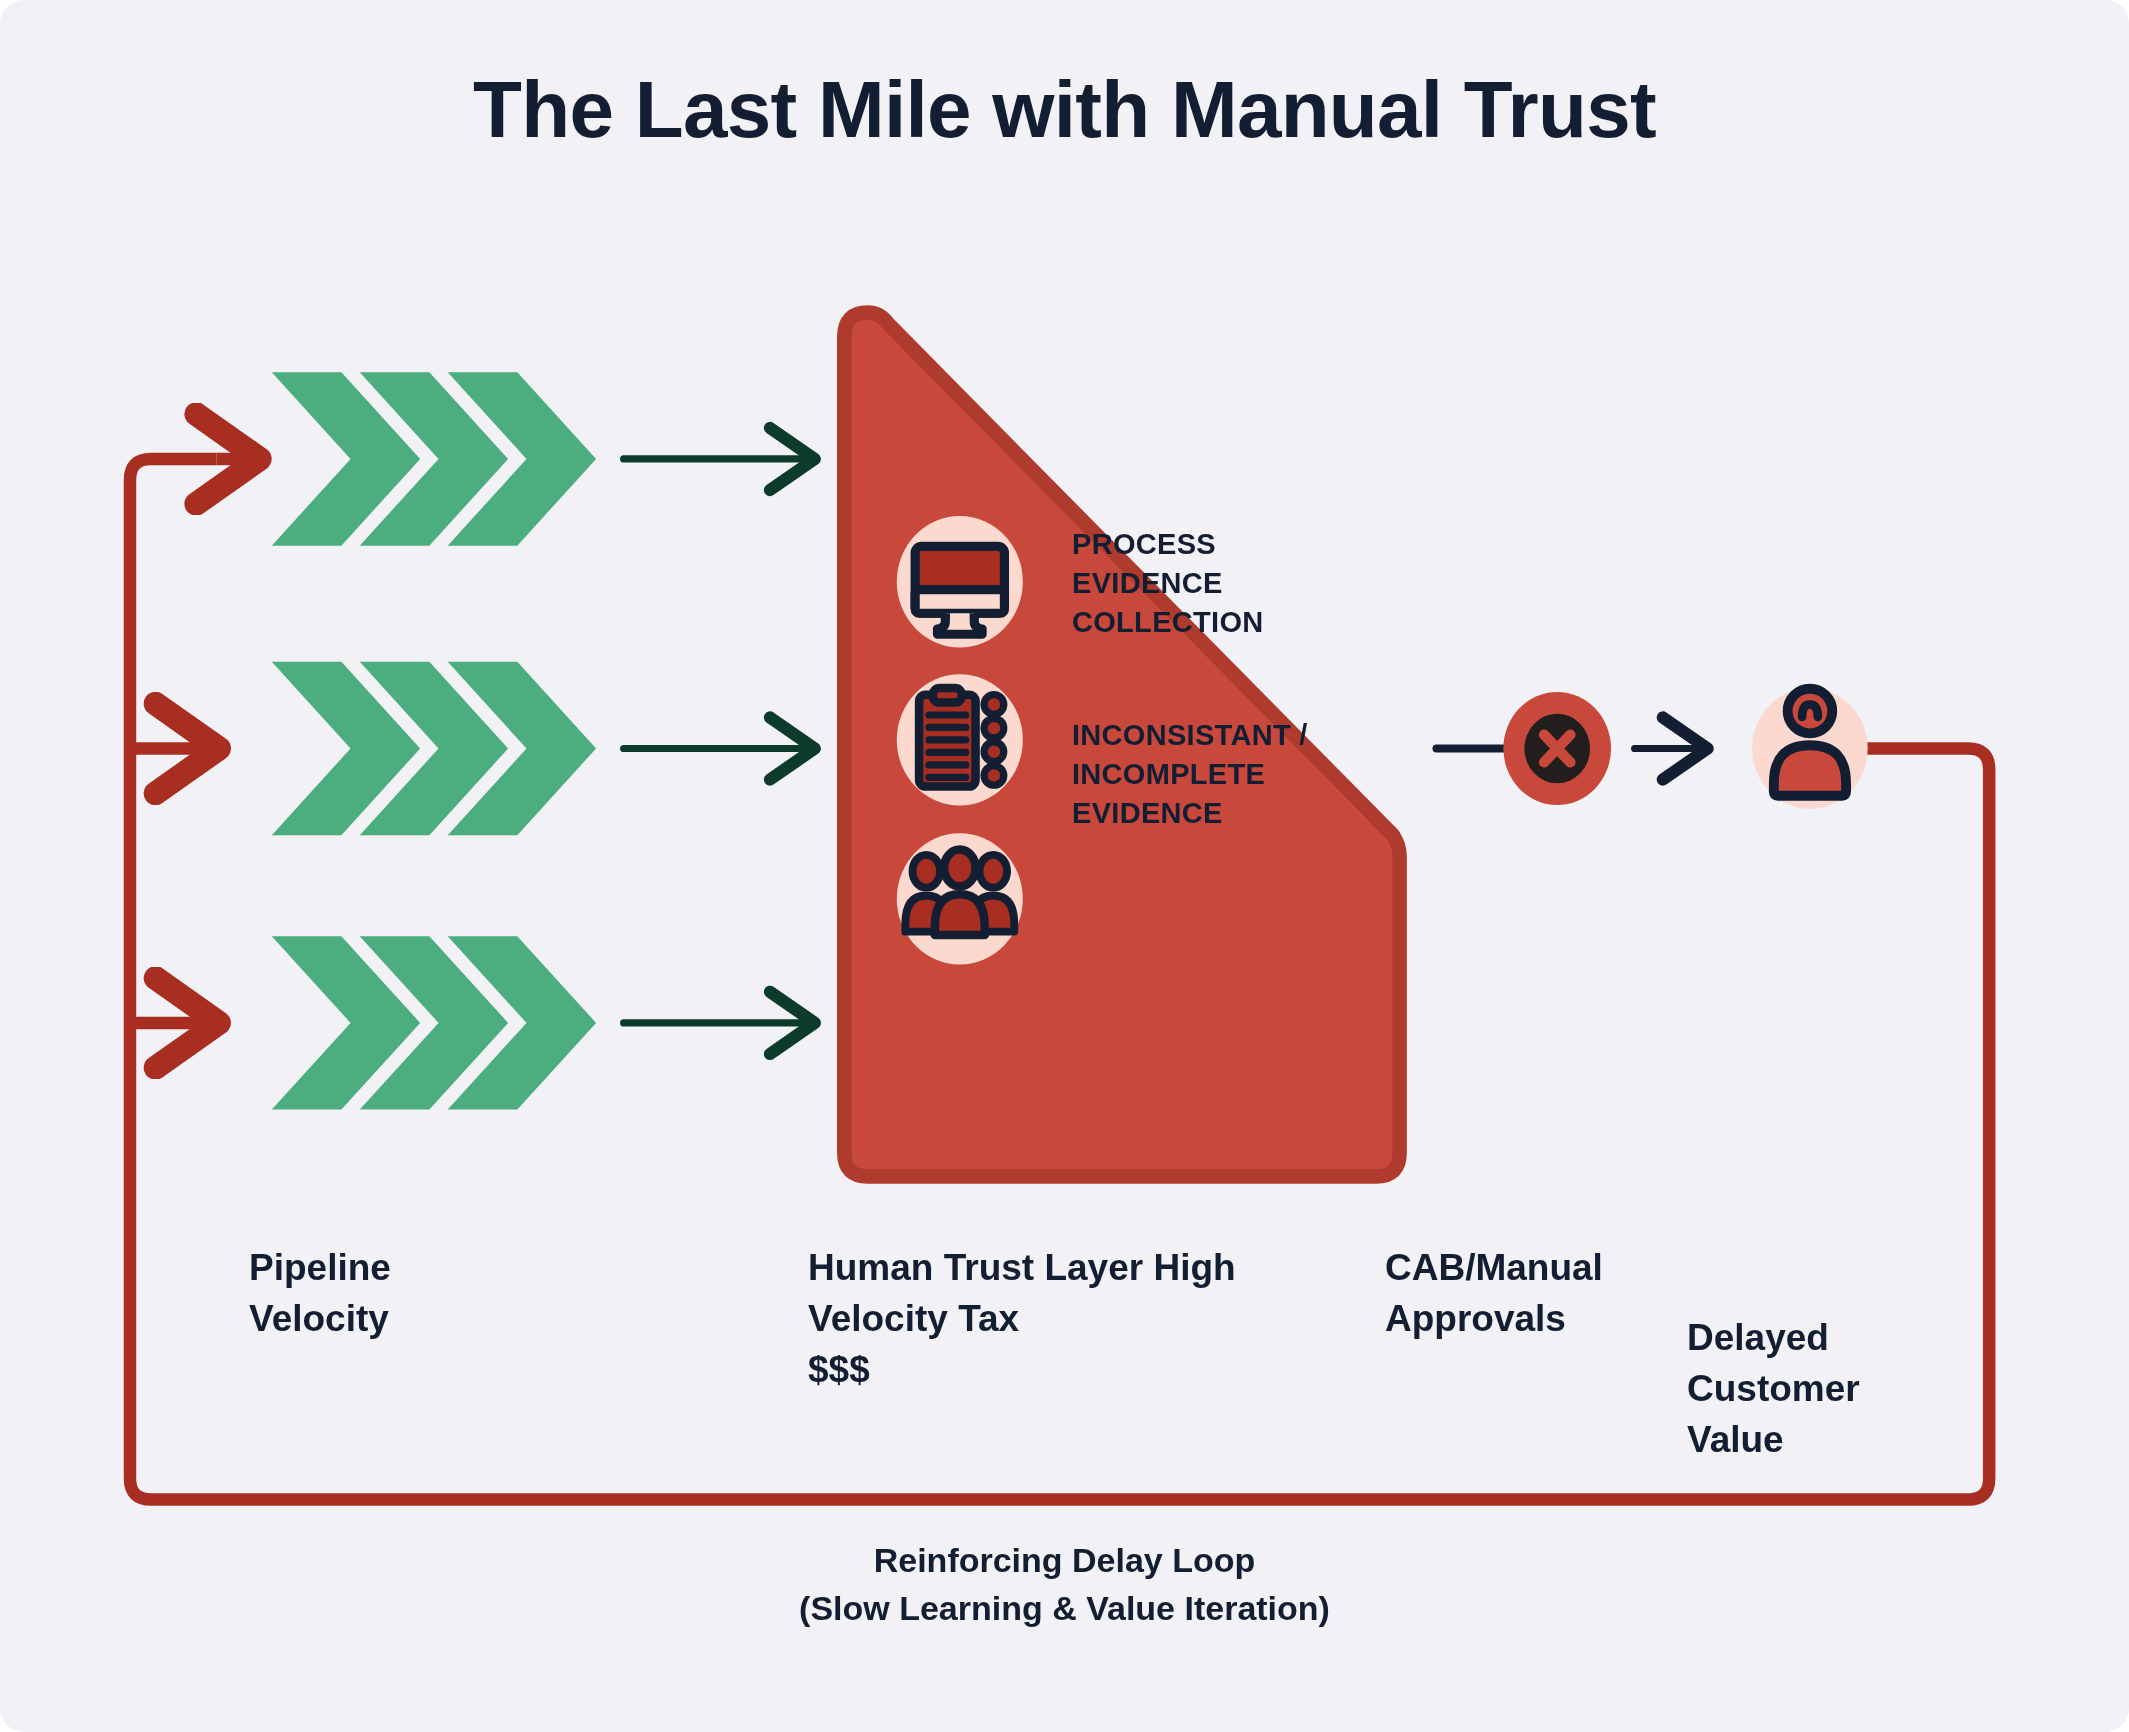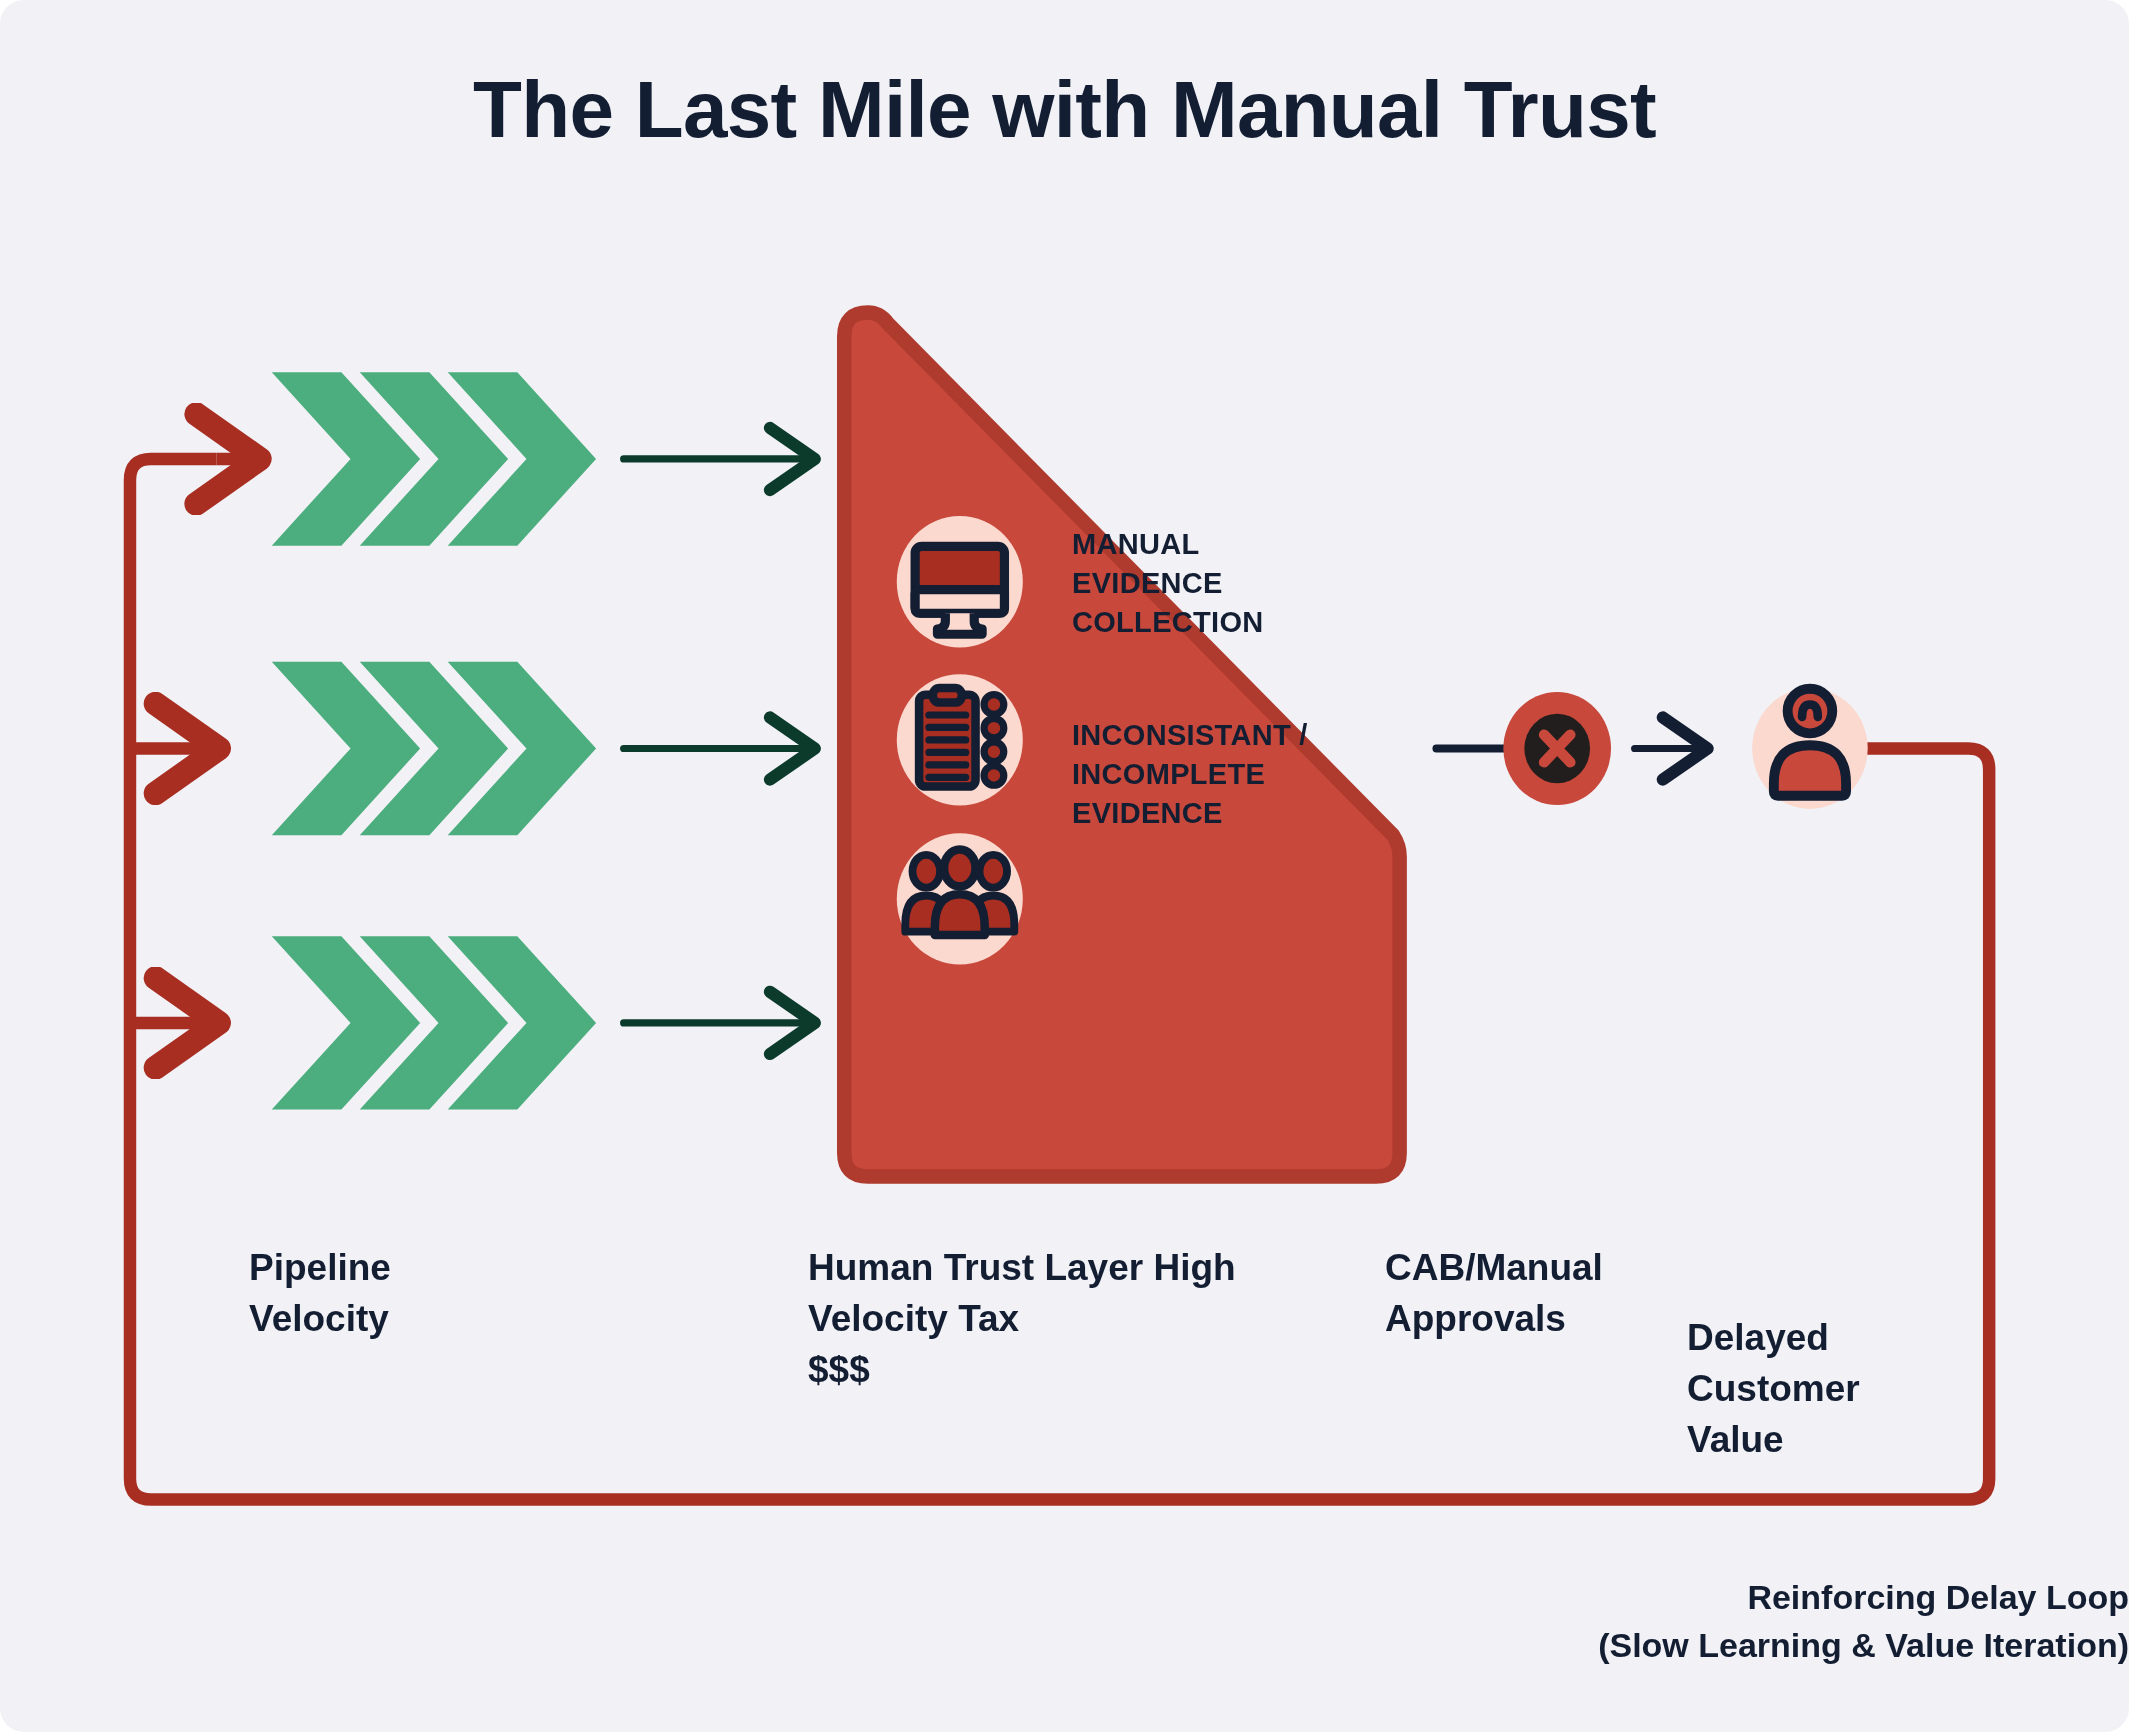--- a/index.html
+++ b/index.html
@@ -53,26 +53,25 @@
     text-align:left;
     white-space:pre-line;
   }
   #cap-pipeline{left:249px;top:1242px;width:263px;}
   #cap-funnel{left:808px;top:1242px;width:604px;}
   #cap-cab{left:1385px;top:1242px;width:295px;}
   #cap-delayed{left:1687px;top:1312px;width:276px;}
 
   #loop-caption{
     left:0;right:0;top:1536px;
-    text-align:right;
+    text-align:center;
     font-size:34px;
     font-weight:bold;
     line-height:1.42;
     white-space:pre-line;
-    margin-top:37px;
   }
 </style>
 </head>
 <body>
 
 <div id="stage">
 
   <svg id="svg-layer" viewBox="0 0 3243 2638">
     <defs>
       <marker id="ah-red" markerWidth="9" markerHeight="9" refX="6.2" refY="4.5" orient="auto" markerUnits="strokeWidth">
@@ -209,21 +208,21 @@
       <ellipse cx="2757" cy="1140" rx="88" ry="92" fill="#FBD9CF"></ellipse>
       <circle cx="2757" cy="1083" r="34" fill="#C8483B" stroke="#131E33" stroke-width="15"></circle>
       <path d="M 2745 1092 Q 2745 1073 2757 1073 Q 2769 1073 2769 1092" fill="none" stroke="#131E33" stroke-width="13" stroke-linecap="round"></path>
       <path d="M 2702 1193 Q 2702 1135 2757 1135 Q 2812 1135 2812 1193 L 2812 1206
                Q 2812 1212 2806 1212 L 2708 1212 Q 2702 1212 2702 1206 Z" fill="#C8483B" stroke="#131E33" stroke-width="15" stroke-linejoin="round"></path>
     </g>
   </svg>
 
   <div class="txt" id="page-title">The Last Mile with Manual Trust</div>
 
-  <div class="txt funnel-label" id="label-manual">MANUAL
+  <div class="txt funnel-label" id="label-manual">PROCESS
 EVIDENCE
 COLLECTION</div>
 
   <div class="txt funnel-label" id="label-inconsistant">INCONSISTANT /
 INCOMPLETE
 EVIDENCE</div>
 
 
   <div class="txt caption" id="cap-pipeline">Pipeline
 Velocity</div>

